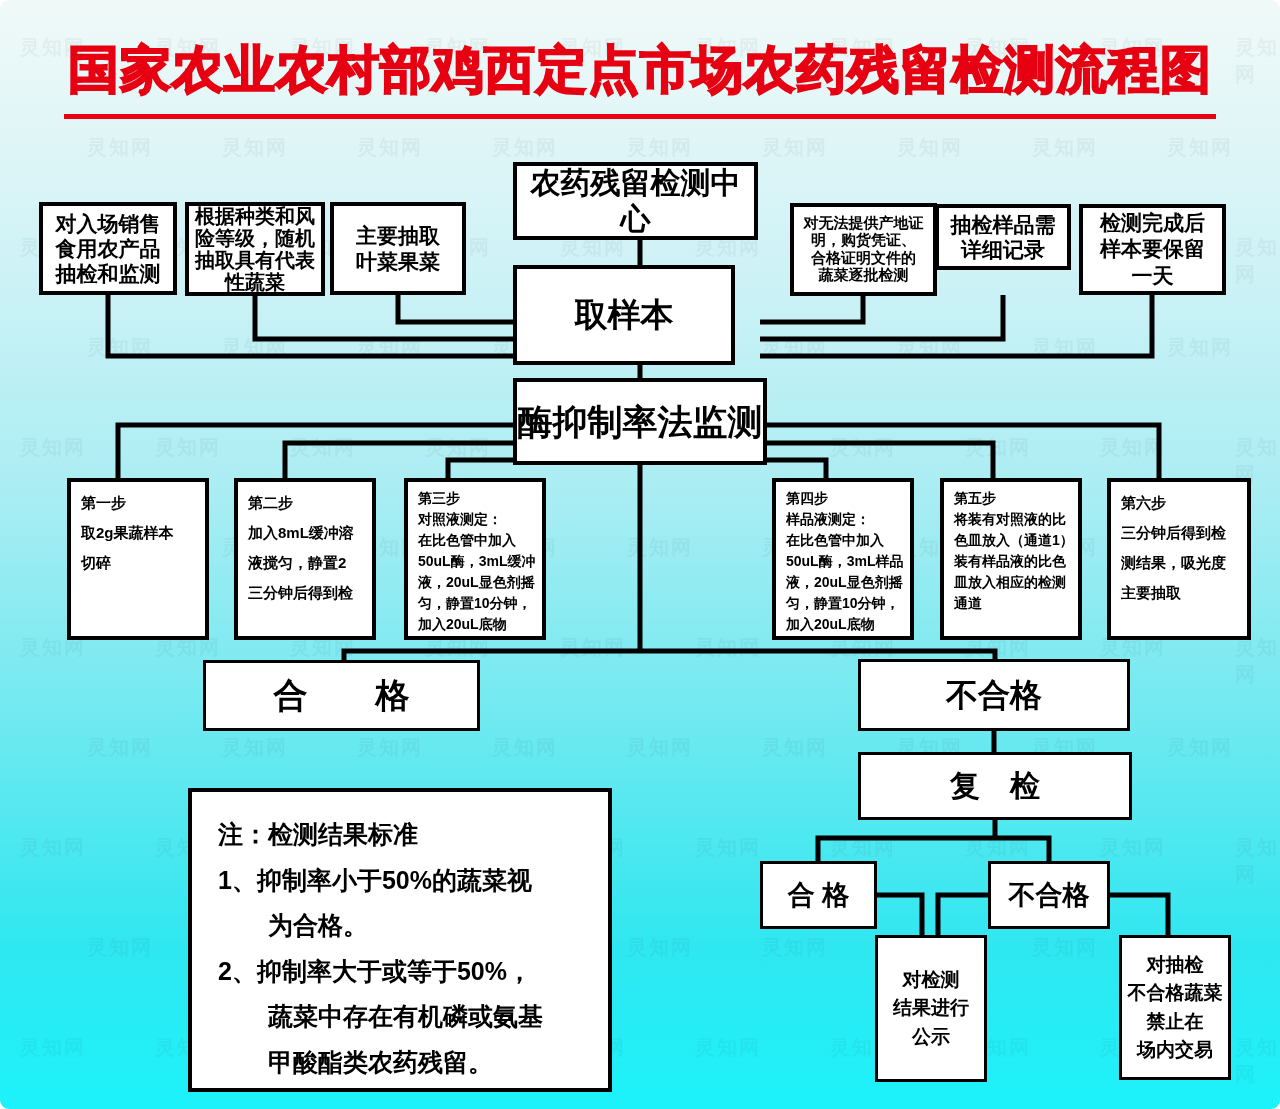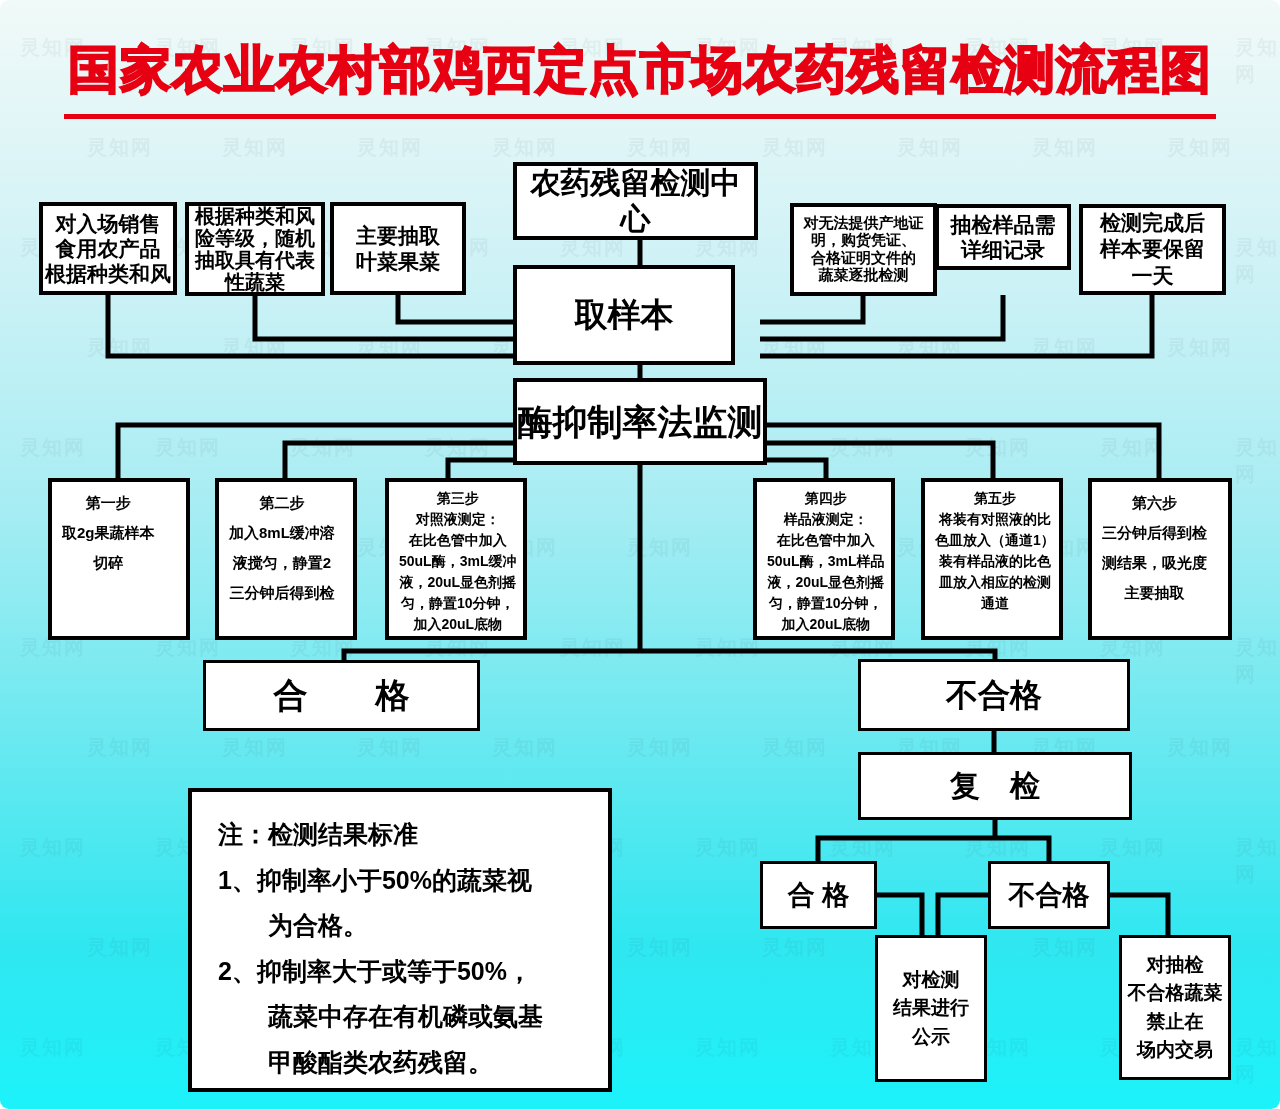--- a/index.html
+++ b/index.html
@@ -30,21 +30,21 @@
   #n-sample{left:513px;top:265px;width:222px;height:100px;font-size:33px;}
   #n-enzyme{left:513px;top:378px;width:254px;height:87px;font-size:35px;}
   
   #n-b1{left:39px;top:202px;width:138px;height:93px;font-size:21px;line-height:1.2;}
   #n-b2{left:185px;top:202px;width:140px;height:94px;font-size:20px;line-height:1.1;}
   #n-b3{left:330px;top:202px;width:136px;height:93px;font-size:21px;}
   #n-b4{left:790px;top:203px;width:147px;height:93px;font-size:15px;line-height:1.15;font-family:Liberation Serif, serif;}
   #n-b5{left:935px;top:204px;width:136px;height:66px;font-size:21px;}
   #n-b6{left:1079px;top:204px;width:147px;height:91px;font-size:21px;line-height:1.25;}
   
-  .step{align-items:flex-start;justify-content:flex-start;text-align:center;padding:6px 4px 4px 10px;}
+  .step{align-items:flex-start;justify-content:flex-start;text-align:left;padding:6px 4px 4px 10px;margin-left:19px;}
   .step.loose{font-size:15px;line-height:2.0;}
   .step.tight{font-size:14px;line-height:1.5;}
   #n-s1{left:48px;top:478px;width:142px;height:162px;}
   #n-s2{left:215px;top:478px;width:142px;height:162px;}
   #n-s3{left:385px;top:478px;width:142px;height:162px;}
   #n-s4{left:753px;top:478px;width:142px;height:162px;}
   #n-s5{left:921px;top:478px;width:142px;height:162px;}
   #n-s6{left:1088px;top:478px;width:144px;height:162px;}
   
   #n-pass1{left:203px;top:660px;width:277px;height:71px;font-size:34px;border-width:3px;}
@@ -187,21 +187,21 @@
     <path d="M994,729 L994,754 M995,818 L995,838 M818,863 L818,838 L1049,838 L1049,863"></path>
     <path d="M874,895 L922,895 L922,938 M990,895 L938,895 L938,938 M1108,895 L1168,895 L1168,938"></path>
   </svg>
 
   <div class="node" id="n-center-top">农药残留检测中心</div>
   <div class="node" id="n-sample">取样本</div>
   <div class="node" id="n-enzyme">酶抑制率法监测</div>
 
   <div class="node" id="n-b1">对入场销售
 食用农产品
-根据种类和风</div>
+抽检和监测</div>
   <div class="node" id="n-b2">根据种类和风
 险等级，随机
 抽取具有代表
 性蔬菜</div>
   <div class="node" id="n-b3">主要抽取
 叶菜果菜</div>
   <div class="node" id="n-b4">对无法提供产地证
 明，购货凭证、
 合格证明文件的
 蔬菜逐批检测</div>

